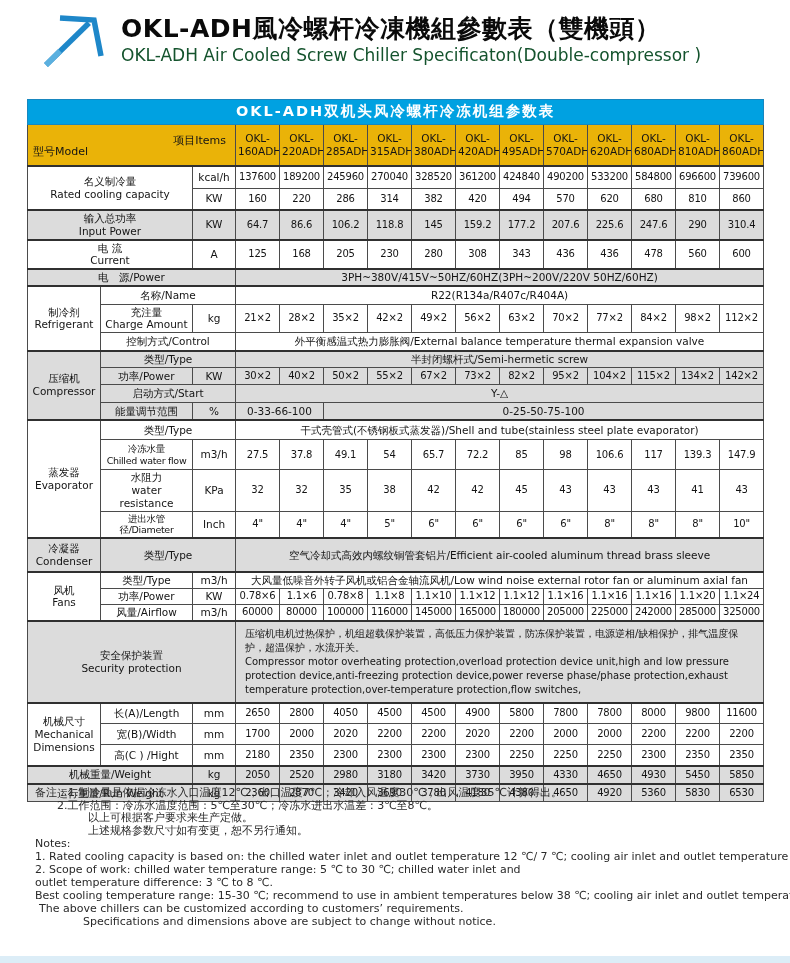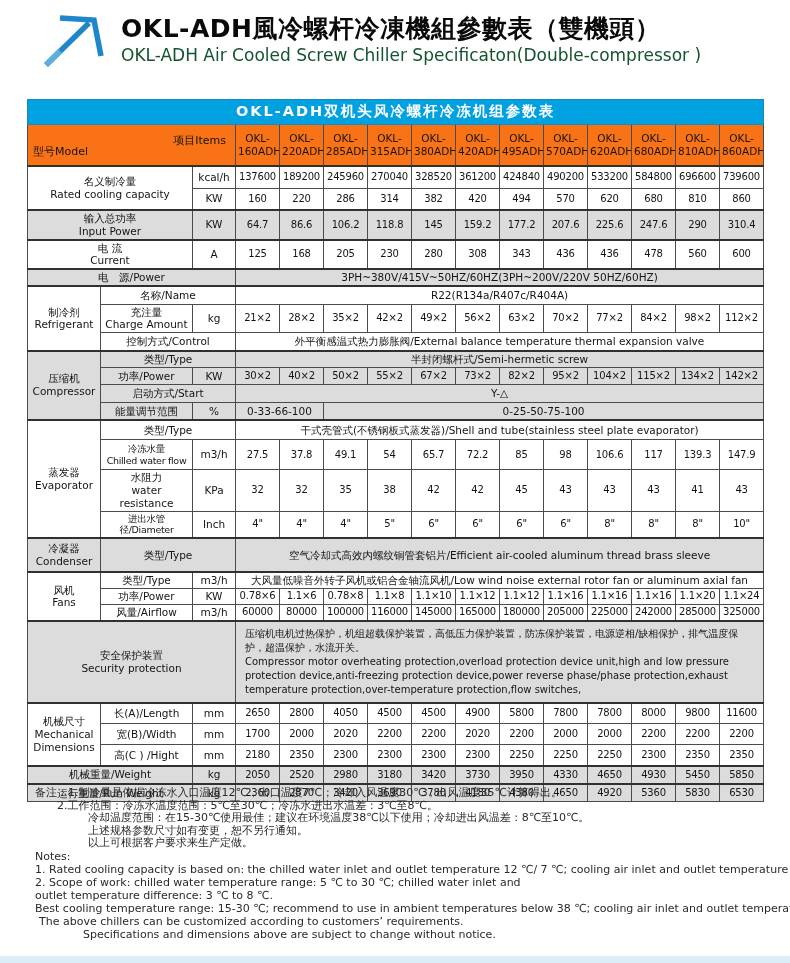--- a/index.html
+++ b/index.html
@@ -13,21 +13,21 @@
             color:#14532d;white-space:nowrap;}
   
   .spec-wrap{position:absolute;left:27px;top:99px;width:736px;}
   table{border-collapse:collapse;table-layout:fixed;width:736px;}
   td{border:1px solid #4b4b4b;text-align:center;vertical-align:middle;
      padding:1px 2px;line-height:1.22;overflow:hidden;color:#141414;}
   tr.sep td{border-top:2px solid #303030;}
   tr.shade td{background:#dcdcdc;}
   .titlebar td{background:#00A1E1;color:#ffffff;font-size:14.5px;font-weight:700;
                letter-spacing:2px;border:1px solid #1787C0;height:22px;}
-  .headrow td{background:#f97316;font-size:10.5px;border-bottom:2px solid #303030;height:38px;}
+  .headrow td{background:#eab308;font-size:10.5px;border-bottom:2px solid #303030;height:38px;}
   .corner{position:relative;background-image:linear-gradient(to bottom right,
           transparent calc(50% - 1px),#5a5a5a calc(50% - 1px),#5a5a5a 50%,transparent 50%);}
   .corner .c-model{position:absolute;left:5px;bottom:7px;font-size:11px;}
   .corner .c-items{position:absolute;right:9px;top:9px;font-size:11px;}
   .lbl{font-size:10.5px;}
   .grp{font-size:10.5px;}
   .unit{font-size:10.5px;}
   .val{font-size:10px;letter-spacing:-0.2px;padding:1px 0;}
   .valspan{font-size:10.5px;white-space:nowrap;}
   .tight{font-size:9.5px;letter-spacing:-0.3px;}
@@ -398,23 +398,22 @@
             <td class="val">5830</td>
             <td class="val">6530</td>
           </tr>
         </tbody>
     </table>
   </div>
 
   <div class="notes" id="notes">
       <div class="note-zh" style="padding-left: 0px;">备注：1.制冷量是依据冷冻水入口温度12℃，出口温度7℃；冷却入风温度30℃，出风温度35℃计算得出。</div>
       <div class="note-zh" style="padding-left: 22px;">2.工作范围：冷冻水温度范围：5℃至30℃；冷冻水进出水温差：3℃至8℃。</div>
-      <div class="note-zh" style="padding-left: 53px;">冷却温度范围：在15-30℃使用最佳；建议在环境温度38℃以下使用；冷却进出风温差：8℃至10℃。</div>
+      <div class="note-zh" style="padding-left: 53px;">以上可根据客户要求来生产定做。</div>
       <div class="note-zh" style="padding-left: 53px;">上述规格参数尺寸如有变更，恕不另行通知。</div>
-      <div class="note-zh" style="padding-left: 53px;">以上可根据客户要求来生产定做。</div>
       <div class="note-en" style="padding-left: 0px;">Notes:</div>
       <div class="note-en" style="padding-left: 0px;">1. Rated cooling capacity is based on: the chilled water inlet and outlet temperature 12 ℃/ 7 ℃; cooling air inlet and outlet temperature 30 ℃/35 ℃.</div>
       <div class="note-en" style="padding-left: 0px;">2. Scope of work: chilled water temperature range: 5 ℃ to 30 ℃; chilled water inlet and</div>
       <div class="note-en" style="padding-left: 0px;">outlet temperature difference: 3 ℃ to 8 ℃.</div>
       <div class="note-en" style="padding-left: 0px;">Best cooling temperature range: 15-30 ℃; recommend to use in ambient temperatures below 38 ℃; cooling air inlet and outlet temperature difference: 8 ℃ to 10 ℃.</div>
       <div class="note-en" style="padding-left: 4px;">The above chillers can be customized according to customers’  requirements.</div>
       <div class="note-en" style="padding-left: 0px; margin-left: 48px;">Specifications and dimensions above are subject to change without notice.</div>
     </div>
 
   <div class="footer-strip"></div>

